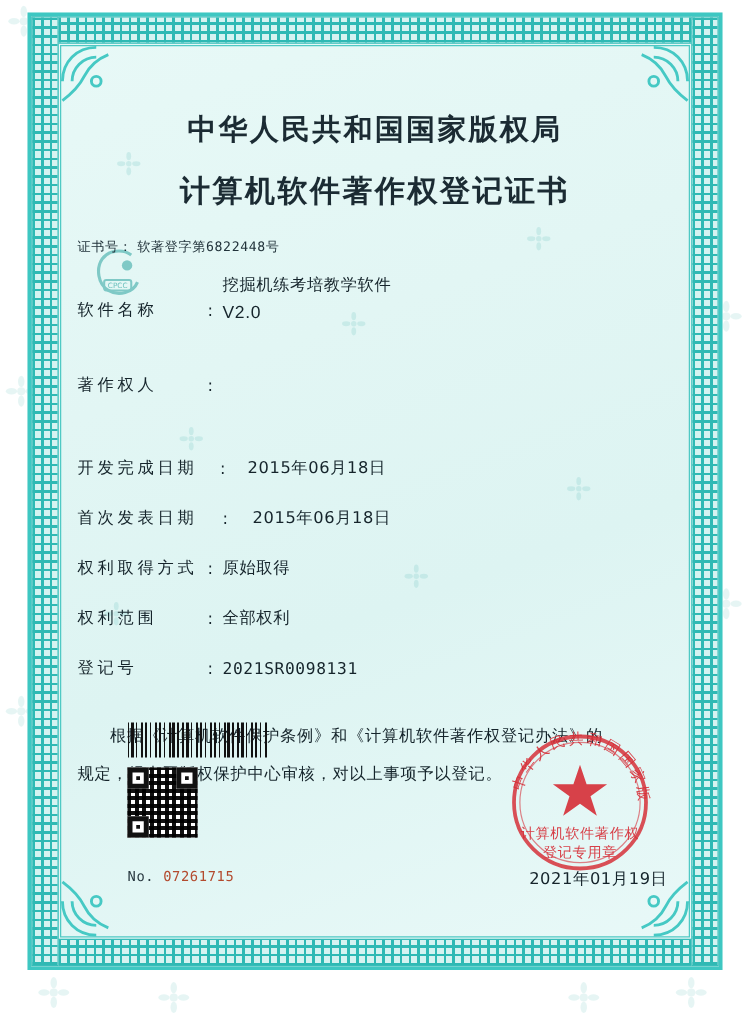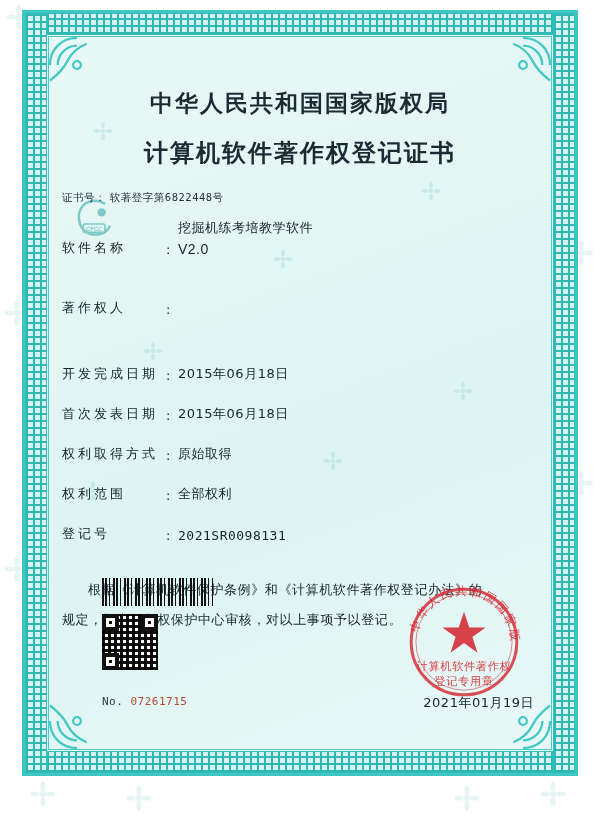--- a/index.html
+++ b/index.html
@@ -173,22 +173,22 @@
   .f-value .ver {
     display: block;
     font-family: Liberation Sans, sans-serif;
     font-size: 14px;
     margin-top: 4px;
     letter-spacing: 0.5px;
   }
 
   .row-name   { margin-top: 8px;  }
   .row-owner  { margin-top: 42px; }
-  .row-dev    { margin-top: 48px; }
-  .row-pub    { margin-top: 22px; }
+  .row-dev    { margin-top: 48px; gap: 10px; }
+  .row-pub    { margin-top: 22px; gap: 12px; }
   .row-way    { margin-top: 22px; }
   .row-scope  { margin-top: 22px; }
   .row-regno  { margin-top: 22px; }
 
   .mono { font-family: "DejaVu Sans Mono", monospace; }
 
   .para {
     margin-top: 32px;
     font-size: 13px;
     color: #15242b;

